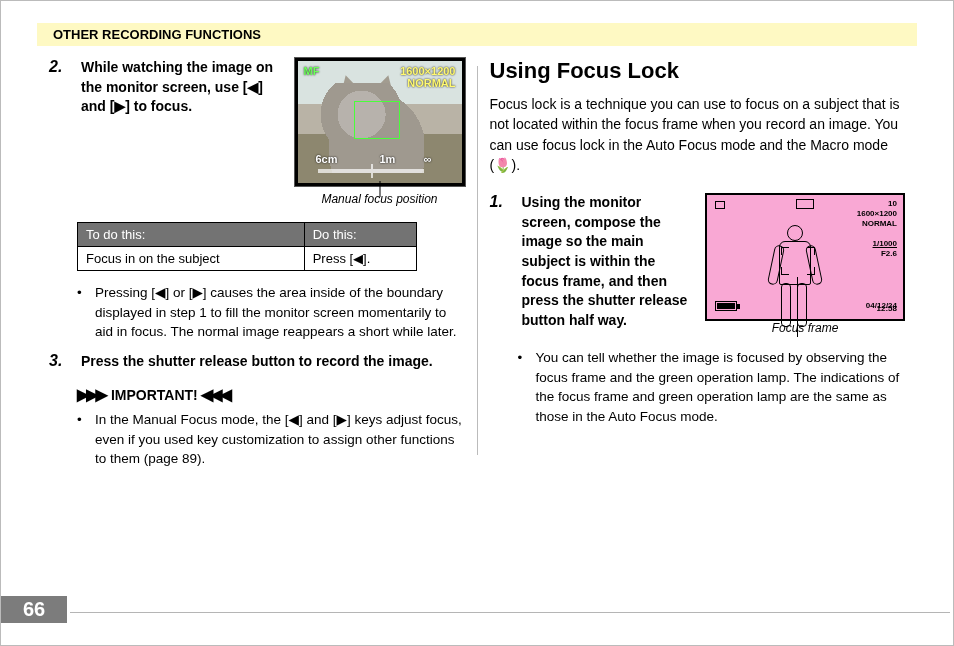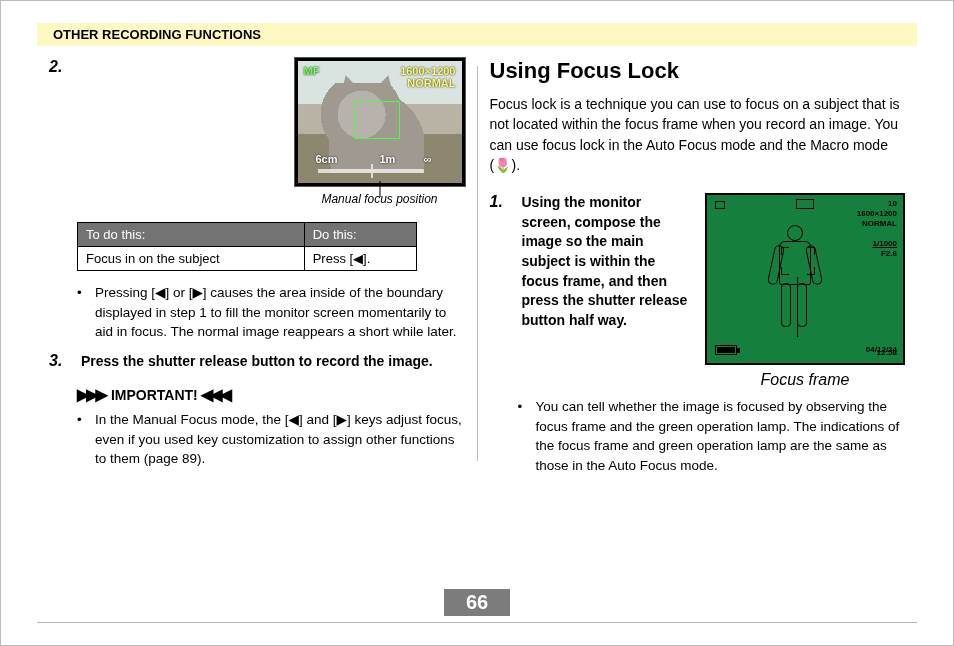--- a/index.html
+++ b/index.html
@@ -132,24 +132,24 @@
     font-weight: bold;
     margin-bottom: 10px;
   }
   .intro {
     font-size: 14px;
     line-height: 1.45;
     margin-bottom: 18px;
   }
   
   .lcd {
-    width: 200px; height: 172px;
+    width: 200px; height: 128px;
     border: 2px solid #000;
     position: relative;
-    background:#15803d;
+    background:#f9a8d4;
   }
   .lcd .flash-ic { position:absolute; left:8px; top:6px; width:10px;height:8px; border:1px solid #000; }
   .lcd .top-cam { position:absolute; left:50%; top:4px; transform:translateX(-50%); width:18px;height:10px;border:1px solid #000; }
   .lcd .txt { position:absolute; font-size:8px; font-weight:bold; font-family: Arial; }
   .lcd .person {
     position:absolute; left:58px; top:30px; width:60px; height:100px;
   }
   .lcd .person .head { position:absolute; left:22px; top:0; width:16px;height:16px;border:1px solid #000; border-radius:50%; }
   .lcd .person .body { position:absolute; left:14px; top:16px; width:32px;height:44px;border:1px solid #000; border-radius:6px 6px 2px 2px; }
   .lcd .person .arm-l { position:absolute; left:6px; top:20px; width:10px;height:40px;border:1px solid #000; border-radius:6px; transform:rotate(12deg);}
@@ -161,47 +161,48 @@
   }
   .lcd .ff span { position:absolute; width:8px; height:8px; border:1.5px solid #000; }
   .lcd .ff .c1 { left:0; top:0; border-right:none; border-bottom:none; }
   .lcd .ff .c2 { right:0; top:0; border-left:none; border-bottom:none; }
   .lcd .ff .c3 { left:0; bottom:0; border-right:none; border-top:none; }
   .lcd .ff .c4 { right:0; bottom:0; border-left:none; border-top:none; }
   .lcd .batt { position:absolute; left:8px; bottom:8px; width:22px; height:10px; border:1px solid #000; }
   .lcd .batt::after { content:""; position:absolute; right:-4px; top:2px; width:3px;height:5px; background:#000;}
   .lcd .batt::before { content:""; position:absolute; left:1px; top:1px; width:18px; height:6px; background:#000;}
   .caption2 {
-    font-style: italic; font-size:16px; text-align:center; margin-top:6px;
+    font-style: italic; font-size:12px; text-align:center; 
   }
   .lcd-pointer {
     position:absolute; left:90px; top:82px; width:1px; height:60px; background:#000;
   }
   .footer {
     position:absolute; left:0; right:0; bottom:22px;
-    display:flex; flex-direction:column; align-items:center;
+    display:flex; flex-direction:row; align-items:center;
   }
   .hr { width:calc(100% - 72px); height:1px; background:#b5b5b5; margin:6px auto 0; }
   .page-num {
     background:#7c7c7c; color:#fff; font-weight:bold; font-size:20px;
     padding:2px 22px;
   }
 </style>
 </head>
 <body>
 
 <div class="page">
   <div class="header-bar">OTHER RECORDING FUNCTIONS</div>
 
   <div class="cols">
 
     <div class="col">
       <div style="display:flex; align-items:flex-start;">
         <div class="step-row" style="flex:1;">
           <div class="step-num">2.</div>
+          <div class="step-text">While watching the image on the monitor screen, use [◀] and [▶] to focus.</div>
         </div>
         <div class="thumb-wrap">
           <div class="cat-photo">
             <div class="cat-ear-l"></div>
             <div class="cat-ear-r"></div>
             <div class="cat-body"></div>
             <div class="focus-rect"></div>
             <div class="osd green" style="left:6px;top:4px;">MF</div>
             <div class="osd yellow" style="right:6px;top:4px;text-align:right;">1600×1200</div>
             <div class="osd yellow" style="right:6px;top:16px;text-align:right;">NORMAL</div>

